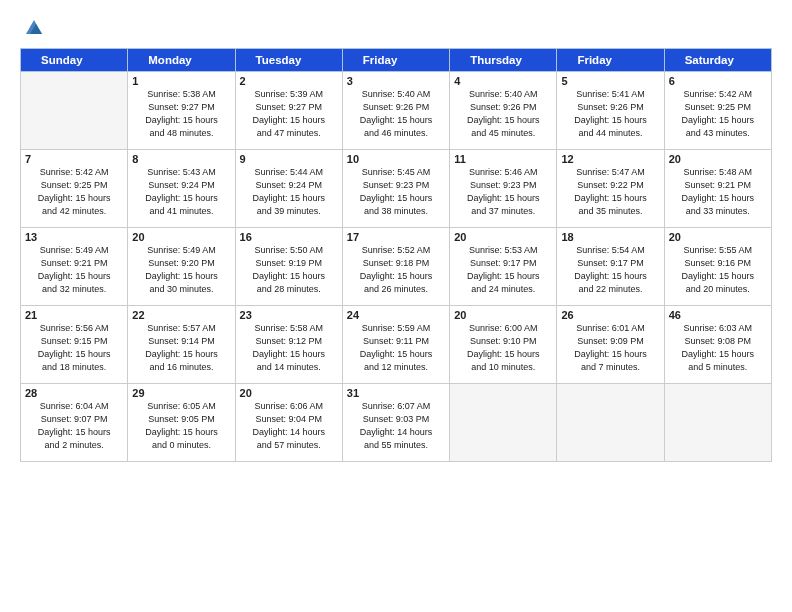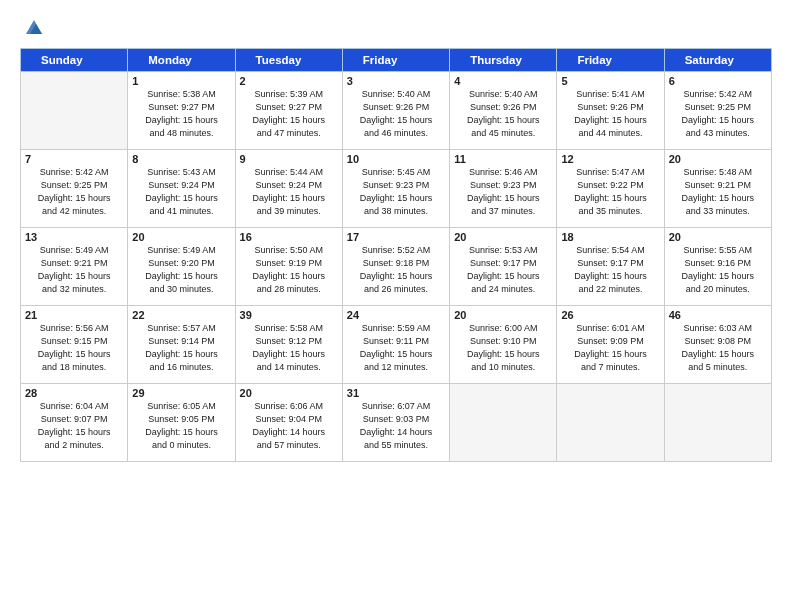--- a/index.html
+++ b/index.html
@@ -223,21 +223,21 @@
         <tr>
           <td>
             <span class="day-number">21</span>
             <div class="day-info">Sunrise: 5:56 AM<br>Sunset: 9:15 PM<br>Daylight: 15 hours<br>and 18 minutes.</div>
           </td>
           <td>
             <span class="day-number">22</span>
             <div class="day-info">Sunrise: 5:57 AM<br>Sunset: 9:14 PM<br>Daylight: 15 hours<br>and 16 minutes.</div>
           </td>
           <td>
-            <span class="day-number">39</span>
+            <span class="day-number">23</span>
             <div class="day-info">Sunrise: 5:58 AM<br>Sunset: 9:12 PM<br>Daylight: 15 hours<br>and 14 minutes.</div>
           </td>
           <td>
             <span class="day-number">24</span>
             <div class="day-info">Sunrise: 5:59 AM<br>Sunset: 9:11 PM<br>Daylight: 15 hours<br>and 12 minutes.</div>
           </td>
           <td>
             <span class="day-number">20</span>
             <div class="day-info">Sunrise: 6:00 AM<br>Sunset: 9:10 PM<br>Daylight: 15 hours<br>and 10 minutes.</div>
           </td>

